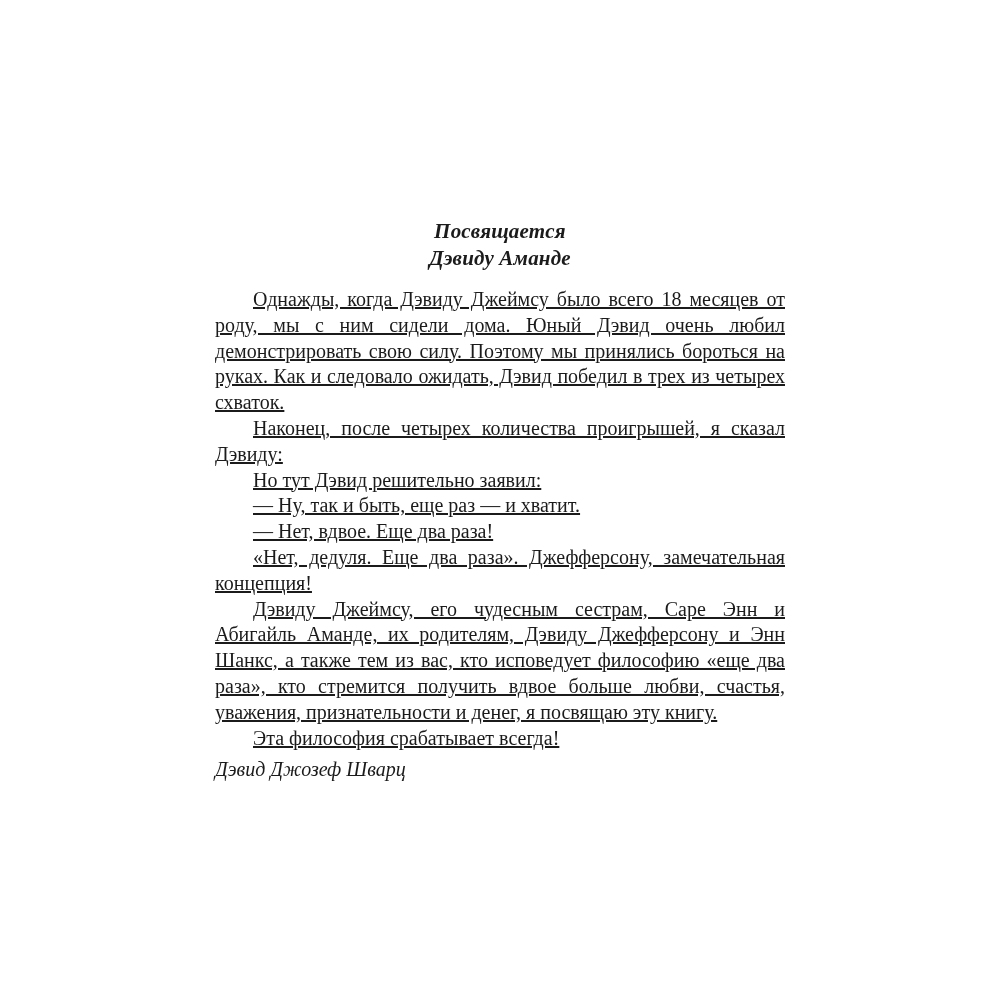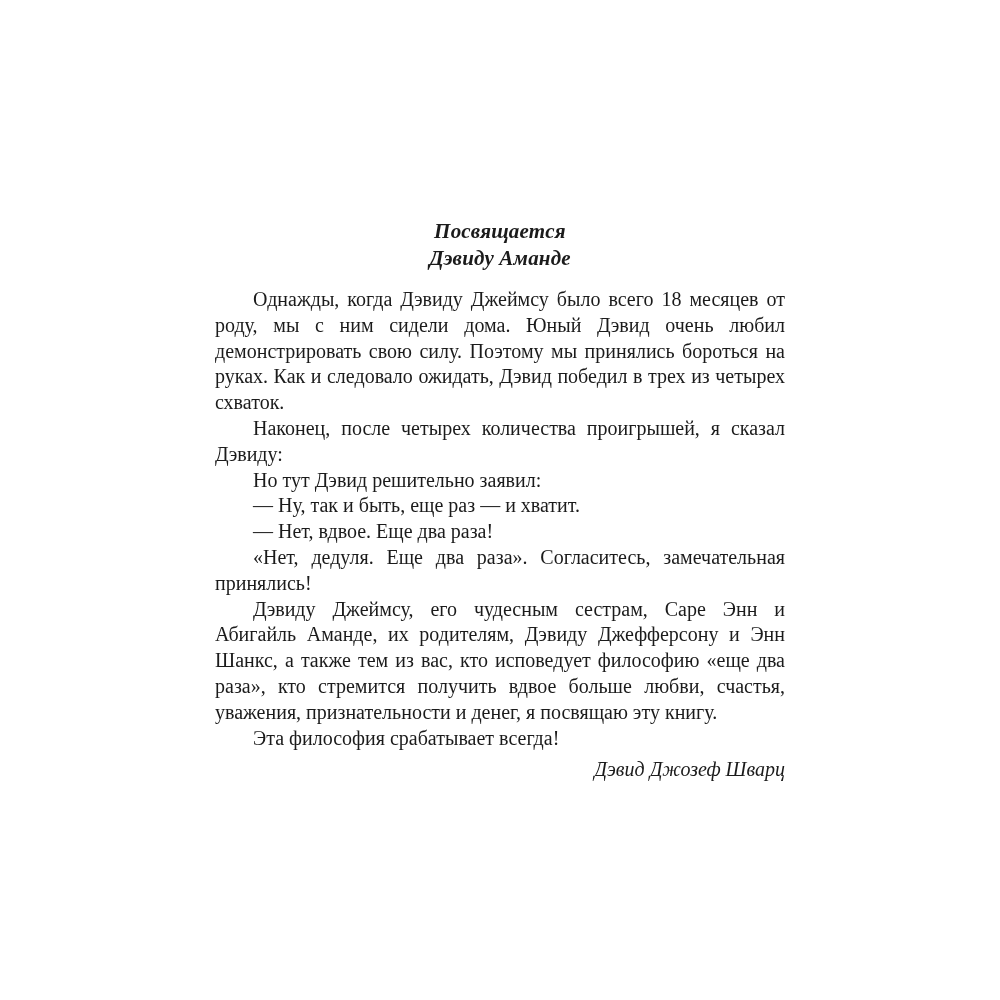--- a/index.html
+++ b/index.html
@@ -35,24 +35,24 @@
   .bodytext {
     margin-top: 15px;
     font-size: 20px;
     line-height: 25.8px;
   }
   .bodytext p {
     margin: 0;
     text-align: justify;
     text-indent: 38px;
     text-justify: inter-word;
+    text-decoration: underline;
   }
   .signature {
     margin-top: 5px;
-    text-align: right;
     font-style: italic;
     font-size: 20px;
     line-height: 26px;
   }
 </style>
 </head>
 <body>
 
 <div class="page">
   <div class="content">
@@ -61,20 +61,20 @@
       <div>Посвящается</div>
       <div>Дэвиду Аманде</div>
     </div>
 
     <div class="bodytext">
       <p>Однажды, когда Дэвиду Джеймсу было всего 18 месяцев от роду, мы с ним сидели дома. Юный Дэвид очень любил демонстрировать свою силу. Поэтому мы принялись бо­роться на руках. Как и следовало ожидать, Дэвид победил в трех из четырех схваток.</p>
       <p>Наконец, после четырех количества проигрышей, я сказал Дэвиду:</p>
       <p>Но тут Дэвид решительно заявил:</p>
       <p>— Ну, так и быть, еще раз — и хватит.</p>
       <p>— Нет, вдвое. Еще два раза!</p>
-      <p>«Нет, дедуля. Еще два раза». Согласитесь, замечательная принялись!</p>
+      <p>«Нет, дедуля. Еще два раза». Джефферсону, замечательная концепция!</p>
       <p>Дэвиду Джеймсу, его чудесным сестрам, Саре Энн и Абигайль Аманде, их родителям, Дэвиду Джефферсону и Энн Шанкс, а также тем из вас, кто исповедует философию «еще два раза», кто стремится получить вдвое больше любви, счастья, уважения, признательности и денег, я по­свящаю эту книгу.</p>
       <p>Эта философия срабатывает всегда!</p>
       <div class="signature">Дэвид Джозеф Шварц</div>
     </div>
 
   </div>
 </div>
 
 </body></html>

